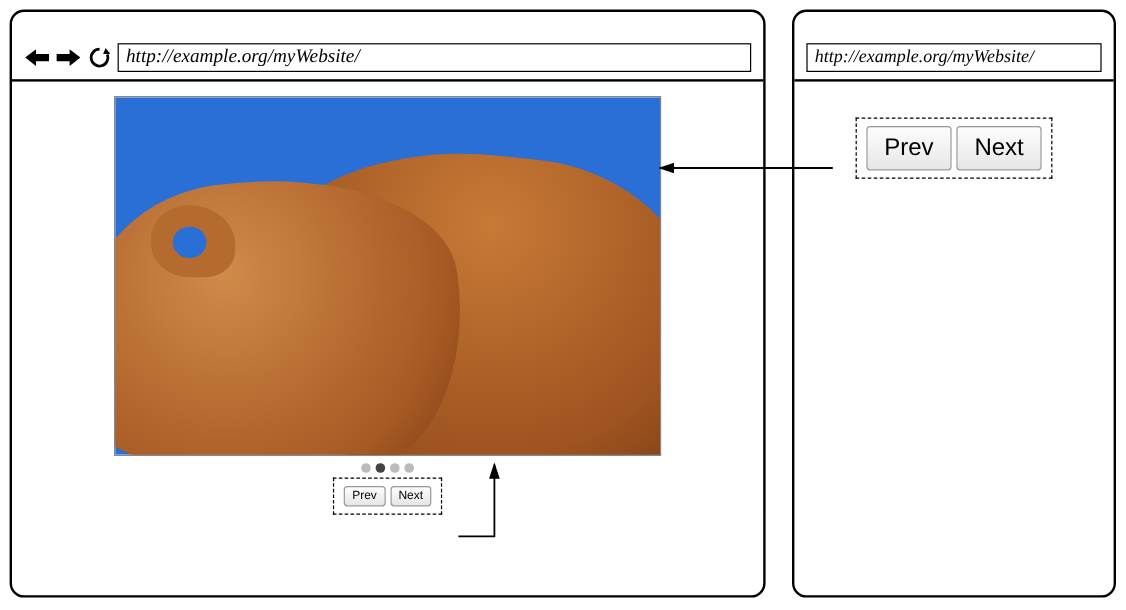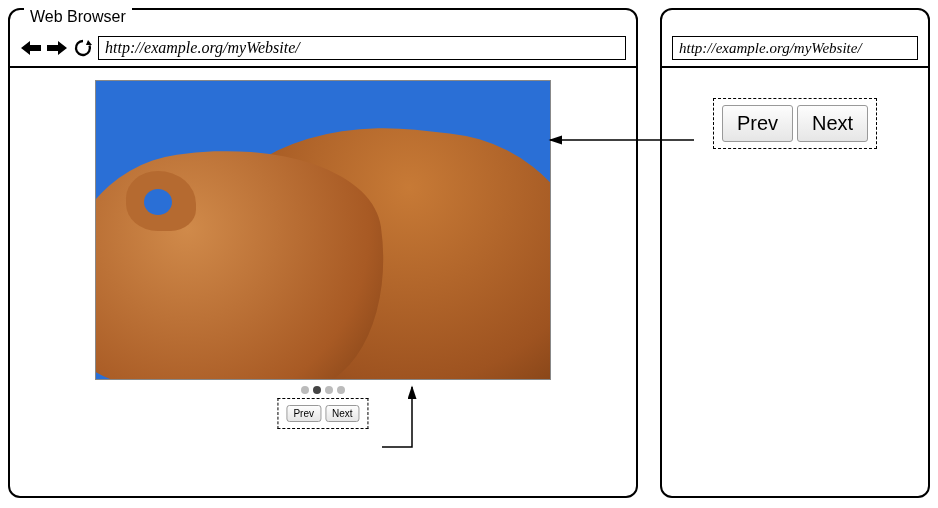--- a/index.html
+++ b/index.html
@@ -181,21 +181,20 @@
   }
   .arrow-svg {
     position: absolute;
     pointer-events: none;
   }
 </style>
 </head>
 <body>
 
 <div class="browser-window web-browser">
-  <div class="window-title">Web Browser</div>
 
   <div class="toolbar">
     <span class="nav-btn">
       <svg width="20" height="14" viewBox="0 0 20 14">
           <polygon points="0,7 9,0 9,4 20,4 20,10 9,10 9,14" fill="#000"></polygon>
         </svg>
     </span>
     <span class="nav-btn">
       <svg width="20" height="14" viewBox="0 0 20 14">
           <polygon points="20,7 11,0 11,4 0,4 0,10 11,10 11,14" fill="#000"></polygon>

